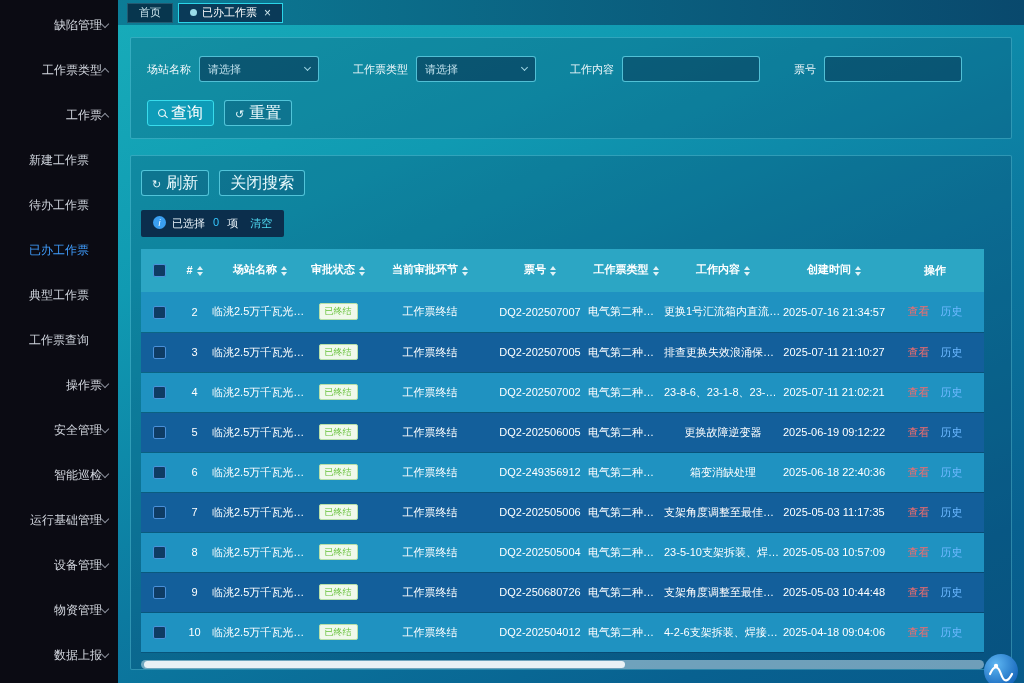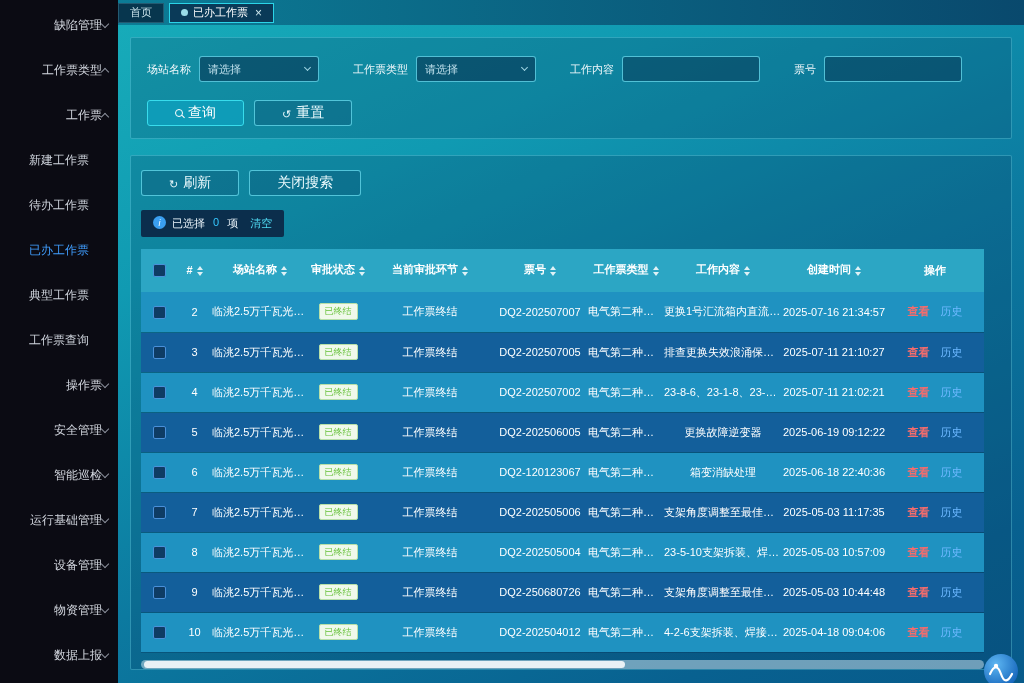--- a/index.html
+++ b/index.html
@@ -11,21 +11,21 @@
   .side-item { height:45px; display:flex; align-items:center; font-size:12px; cursor:pointer; padding:0 10px 0 13px; justify-content:flex-end; }
   .side-item.lvl2 { padding-left:40px; }
   .side-item.lvl3 { justify-content:center; padding:0; font-size:12px; color:#cfd4dd; }
   .side-item.active { color:#409eff; }
   .chev { width:6px; height:6px; border-right:1.4px solid #8a8f9a; border-bottom:1.4px solid #8a8f9a; display:inline-block; }
   .chev.down { transform:rotate(45deg); margin-top:-3px; }
   .chev.up { transform:rotate(-135deg); margin-top:3px; }
 
   
   .main { flex:1; display:flex; flex-direction:column; height:683px; }
-  .tabbar { height:25px; background:linear-gradient(90deg,#0c7c96,#09496d); display:flex; align-items:center; gap:5px; flex:0 0 25px; }
+  .tabbar { height:25px; background:linear-gradient(90deg,#0c7c96,#09496d); display:flex; align-items:center; padding-left:9px; gap:5px; flex:0 0 25px; }
   .tab { font-size:11px; color:#cfe8ef; background:rgba(7,42,66,.85); padding:2px 11px; height:20px; display:flex; align-items:center; gap:5px; cursor:pointer; border:1px solid rgba(120,200,220,.25); }
   .tab.active { border:1px solid #2bd4e8; color:#ffffff; background:#0a3a58; }
   .tab-dot { width:7px; height:7px; border-radius:50%; background:#9adcE8; display:inline-block; }
   .tab-close { font-size:12px; line-height:1; color:#cfe8ef; margin-left:2px; }
   .tab-close::before { content:"\00D7"; }
 
   .content { flex:1; position:relative; padding:12px 12px 0 12px; overflow:hidden;
     background:linear-gradient(155deg,#17abb9 0%, #109ab2 25%, #0c7aa0 55%, #086190 85%, #075a8a 100%); }
 
   .panel { border:1px solid rgba(115,225,240,.35); background:rgba(8,56,90,.22); border-radius:2px; }
@@ -34,21 +34,21 @@
   .filter-panel { padding:18px 14px 12px 16px; margin-bottom:16px; }
   .filter-row { display:flex; align-items:center; }
   .fgroup { display:flex; align-items:center; margin-right:34px; }
   .flabel { font-size:11px; color:#f0f8fb; margin-right:8px; white-space:nowrap; }
   .select { width:120px; height:26px; background:rgba(6,44,74,.55); border:1px solid rgba(95,210,230,.85); border-radius:3px; display:flex; align-items:center; justify-content:space-between; padding:0 8px; cursor:pointer; }
   .sel-text { font-size:11px; color:#bfe0ec; }
   .select .chev { width:5px; height:5px; border-color:#9fd4e2; }
   .tinput { width:138px; height:26px; background:rgba(6,44,74,.45); border:1px solid rgba(95,210,230,.85); border-radius:3px; color:#e8f6fb; font-size:11px; padding:0 8px; outline:none; }
 
   .btn-row { margin-top:18px; display:flex; gap:10px; }
-  .btn { display:inline-flex; align-items:center; gap:5px; font-size:14px; height:26px; padding:0 27px; border-radius:3px; cursor:pointer; }
+  .btn { display:inline-flex; align-items:center; gap:5px; font-size:16px; height:26px; padding:0 10px; border-radius:3px; cursor:pointer; }
   .btn.primary { background:rgba(14,160,190,.8); border:1px solid #38dcec; color:#fff; }
   .btn.ghost { background:rgba(8,60,95,.25); border:1px solid rgba(95,210,230,.85); color:#eafafd; }
   .icon-search { width:8px; height:8px; border:1.4px solid #fff; border-radius:50%; position:relative; display:inline-block; }
   .icon-search::after { content:""; position:absolute; width:4px; height:1.4px; background:#fff; transform:rotate(45deg); right:-3px; bottom:-1px; }
   .icon-reset::before { content:"\21BA"; font-size:11px; color:#eafafd; }
   .icon-refresh::before { content:"\21BB"; font-size:11px; color:#eafafd; }
 
   
   .table-panel { flex:1; padding:14px 10px 0 10px; display:flex; flex-direction:column; position:relative; margin-bottom:0; }
   .tp-toolbar { display:flex; gap:10px; margin-bottom:14px; }
@@ -63,21 +63,21 @@
   tbody td { height:40px; font-size:11px; border-bottom:1px solid rgba(6,44,78,.3); overflow:hidden; white-space:nowrap; text-overflow:ellipsis; }
   tbody tr { background:#1f92c1; }
   tbody tr.alt { background:#135f9b; }
   .checkbox { width:13px; height:13px; background:#0e3c64; border:1px solid #4a90d9; border-radius:2px; display:inline-block; vertical-align:middle; cursor:pointer; }
   .sort { display:inline-flex; flex-direction:column; margin-left:4px; vertical-align:middle; }
   .sort i { width:0; height:0; border:3px solid transparent; display:block; }
   .sort .su { border-bottom:4px solid rgba(255,255,255,.85); margin-bottom:2px; }
   .sort .sd { border-top:4px solid rgba(255,255,255,.85); }
   .badge { display:inline-block; font-size:9px; padding:1px 5px; background:#f0f9eb; color:#67c23a; border:1px solid #b7e0a8; border-radius:2px; line-height:1.4; }
   .op { font-size:11px; cursor:pointer; margin:0 4px; text-decoration:none; }
-  .op.view { color:#f56c6c;font-weight:bold; }
+  .op.view { color:#f56c6c; }
   .op.history { color:#6db8ff; }
 
   .hscroll { margin-top:7px; height:9px; background:rgba(214,234,242,.5); border-radius:5px; position:relative; width:843px; }
   .hthumb { position:absolute; left:3px; top:1px; height:7px; width:57%; background:#e9f1f5; border-radius:4px; cursor:pointer; }
 
   .float-logo { position:absolute; right:5px; bottom:-6px; width:36px; height:36px; cursor:pointer; }
 </style>
 </head>
 <body>
 
@@ -321,21 +321,21 @@
                 <a class="op view">查看</a>
                 <a class="op history">历史</a>
               </td>
             </tr>
             <tr class="trow">
               <td><span class="checkbox"></span></td>
               <td>6</td>
               <td>临洮2.5万千瓦光伏电...</td>
               <td><span class="badge">已终结</span></td>
               <td>工作票终结</td>
-              <td>DQ2-120123067</td>
+              <td>DQ2-249356912</td>
               <td>电气第二种工作票</td>
               <td>箱变消缺处理</td>
               <td>2025-06-18 22:40:36</td>
               <td>
                 <a class="op view">查看</a>
                 <a class="op history">历史</a>
               </td>
             </tr>
             <tr class="trow alt">
               <td><span class="checkbox"></span></td>

